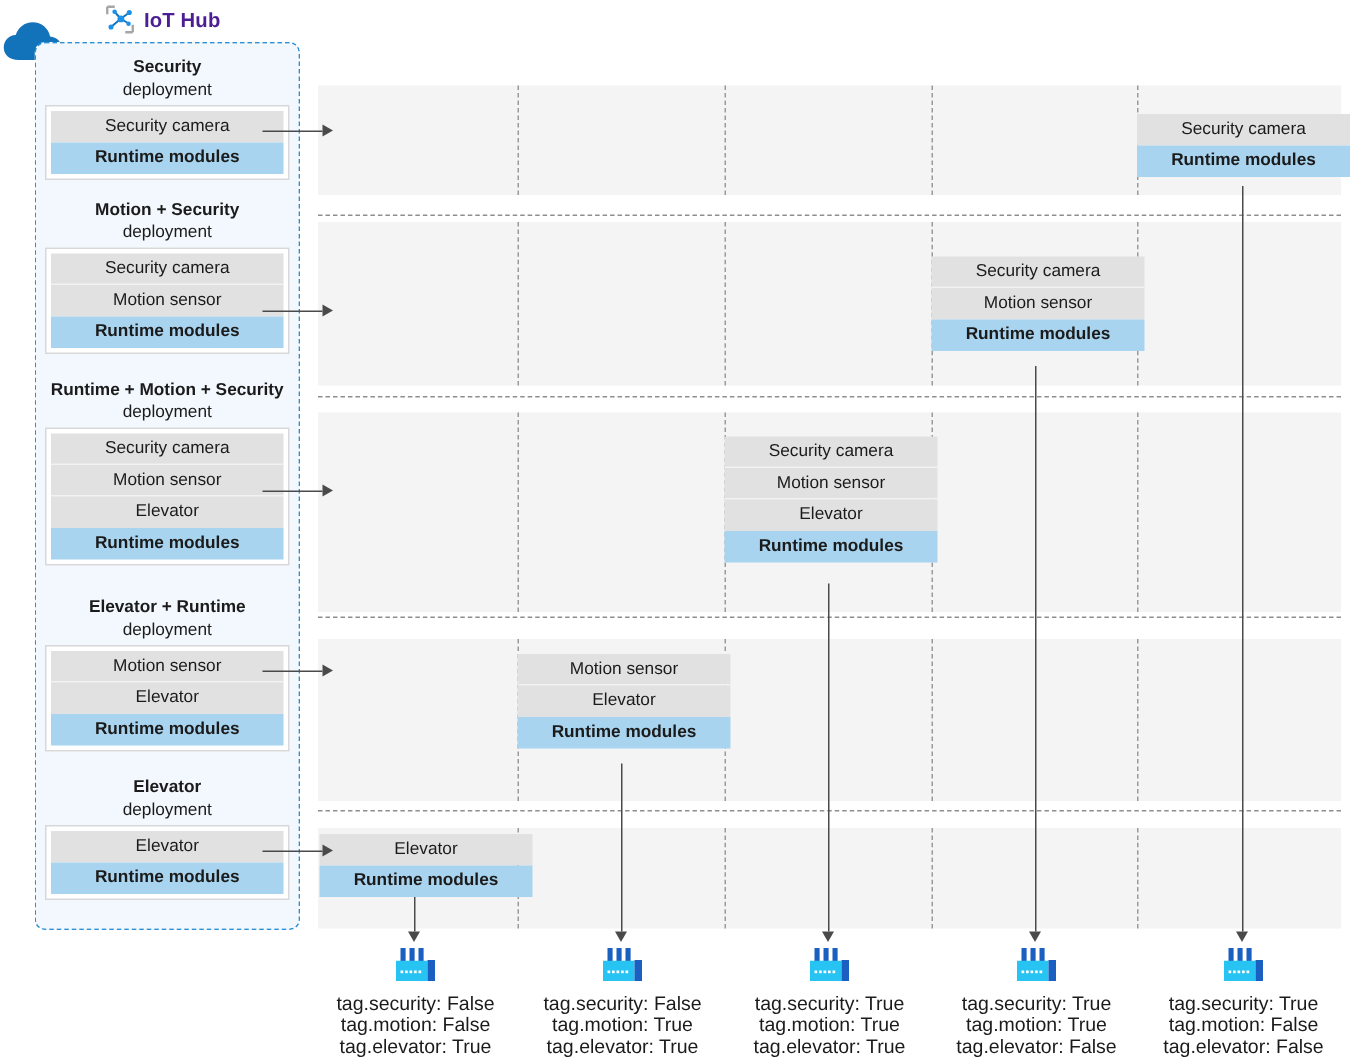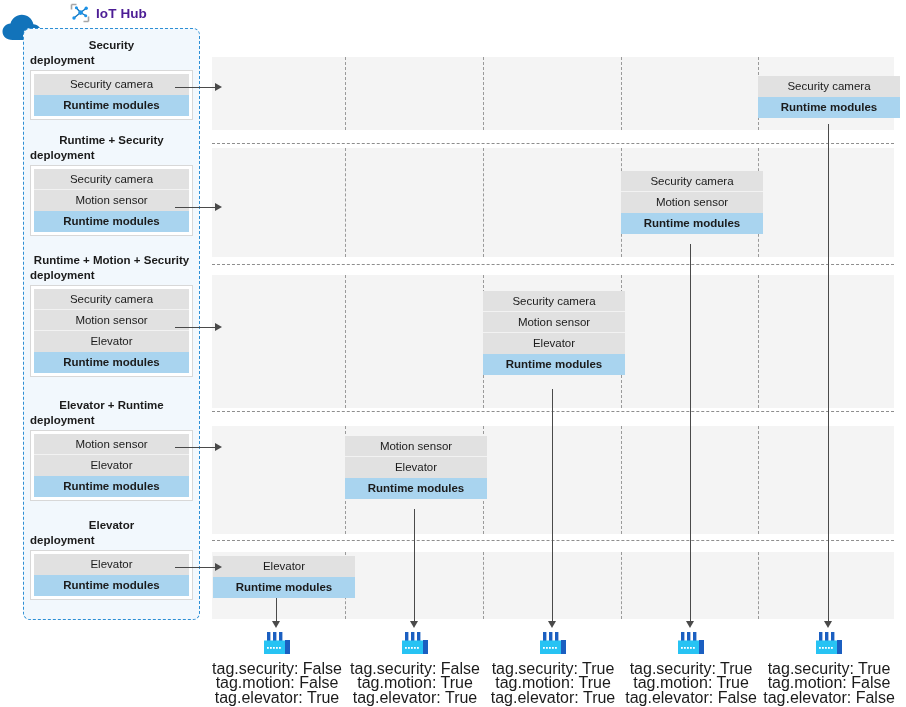--- a/index.html
+++ b/index.html
@@ -70,23 +70,24 @@
   .dep-title {
     text-align: center;
     font-size: 11.5px;
     color: #1b1b1b;
     font-weight: bold;
     line-height: 13.5px;
     margin-bottom: 1px;
     white-space: nowrap;
   }
   .dep-sub {
+    text-align: center;
     font-size: 11.5px;
     color: #1b1b1b;
-    font-weight: bold;
+    font-weight: normal;
     line-height: 13.5px;
     margin-bottom: 3px;
   }
   .dep-frame {
     background: #ffffff;
     border: 1px solid #d8d8d8;
     padding: 3px;
     box-sizing: border-box;
   }
 
@@ -192,21 +193,21 @@
     width: 140px;
     text-align: center;
   }
   .device .factory {
     width: 30px;
     height: 24px;
     margin: 0 auto 6px auto;
     display: block;
   }
   .device .tags {
-    font-size: 16px;
+    font-size: 13px;
     line-height: 14.4px;
     color: #1b1b1b;
     white-space: nowrap;
   }
 </style>
 </head>
 <body>
 
 <div id="canvas">
 
@@ -237,21 +238,21 @@
   <div class="deployment" style="top:39px;">
     <div class="dep-title">Security</div>
     <div class="dep-sub">deployment</div>
     <div class="dep-frame">
       <div class="mod grey last">Security camera</div>
       <div class="mod blue">Runtime modules</div>
     </div>
   </div>
 
   <div class="deployment" style="top:134px;">
-    <div class="dep-title">Runtime + Security</div>
+    <div class="dep-title">Motion + Security</div>
     <div class="dep-sub">deployment</div>
     <div class="dep-frame">
       <div class="mod grey">Security camera</div>
       <div class="mod grey last">Motion sensor</div>
       <div class="mod blue">Runtime modules</div>
     </div>
   </div>
 
   <div class="deployment" style="top:254px;">
     <div class="dep-title">Runtime + Motion + Security</div>

